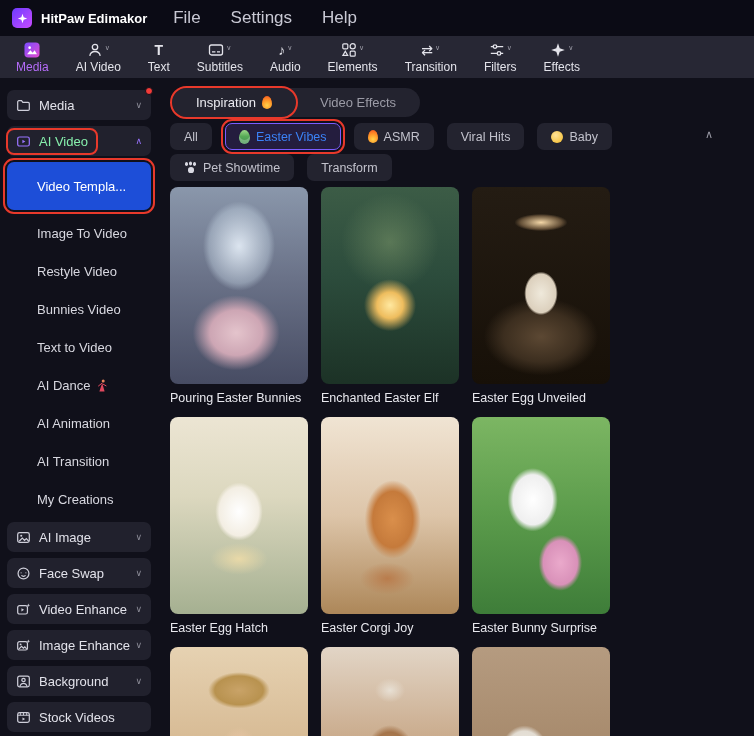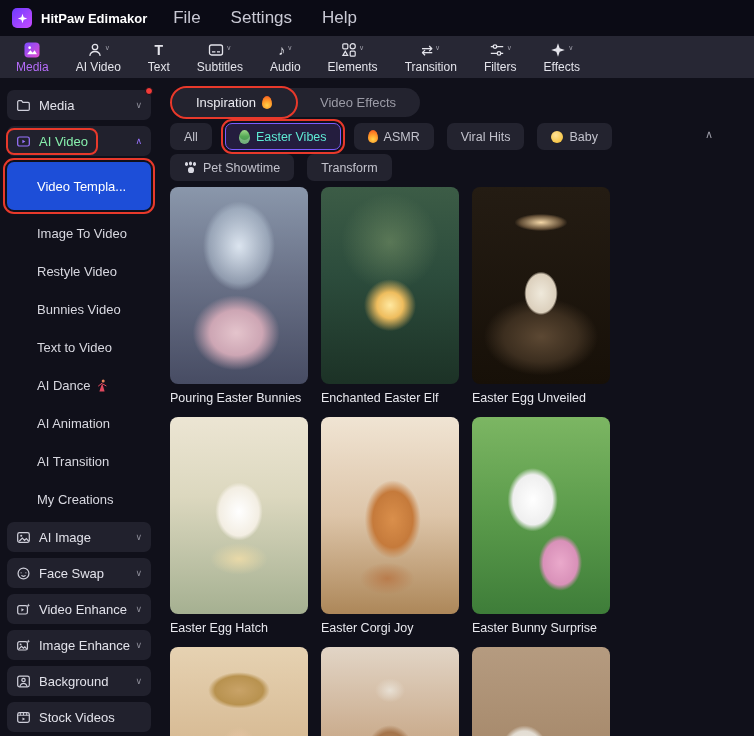--- a/index.html
+++ b/index.html
@@ -44,21 +44,21 @@
 
   
   .content { position:relative; flex:1; padding:10px 32px 0 12px; }
   .tabs { display:inline-flex; background:#23232f; border-radius:15px; height:29px; margin-left:2px; }
   .tab { display:flex; align-items:center; gap:6px; padding:0 24px; font-size:13px; color:#9b9ba6; border-radius:15px; cursor:default; }
   .tab.active { color:#ececf2; }
 
   .chiprow { display:flex; align-items:center; gap:13px; margin-top:6px; position:relative; }
   .chiprow2 { margin-top:4px; }
   .chip { height:27px; display:flex; align-items:center; gap:6px; background:#23232f; border-radius:7px; padding:0 13px; font-size:12.5px; color:#c2c2cc; border:1px solid transparent; white-space:nowrap; }
-  .chip.selected { background:#241d3e; border:1px solid #7b5cff; color:#5eead4; }
+  .chip.selected { background:#241d3e; border:1px solid #7b5cff; color:#3b82f6; }
   .collapse-btn { position:absolute; right:2px; top:3px; font-size:11px; color:#9b9ba6; padding:2px 7px; }
 
   .grid { margin-top:6px; display:grid; grid-template-columns:repeat(3,138px); gap:12px 13px; }
   .card { width:138px; }
   .thumb { height:197px; border-radius:8px; }
   .card-title { margin-top:7px; font-size:12.5px; color:#e8e8ee; white-space:nowrap; overflow:hidden; }
 
   
   .t1 { background: radial-gradient(ellipse 50px 62px at 50% 30%, rgba(225,234,244,.95), rgba(190,205,220,.45) 60%, rgba(190,205,220,0) 72%), radial-gradient(ellipse 58px 50px at 48% 74%, #e4c4cc 0%, #cda6b4 45%, rgba(205,166,180,0) 75%), linear-gradient(180deg,#8a97ab 0%,#6b7389 45%,#474c63 100%); }
   .t2 { background: radial-gradient(circle 26px at 50% 60%, #ffe8a0 0%, #eebd5e 50%, rgba(238,189,94,0) 100%), radial-gradient(circle 65px at 50% 28%, rgba(150,175,120,.4), rgba(150,175,120,0) 75%), linear-gradient(180deg,#3c5c46 0%,#2c4c3c 45%,#1c3226 100%); }

